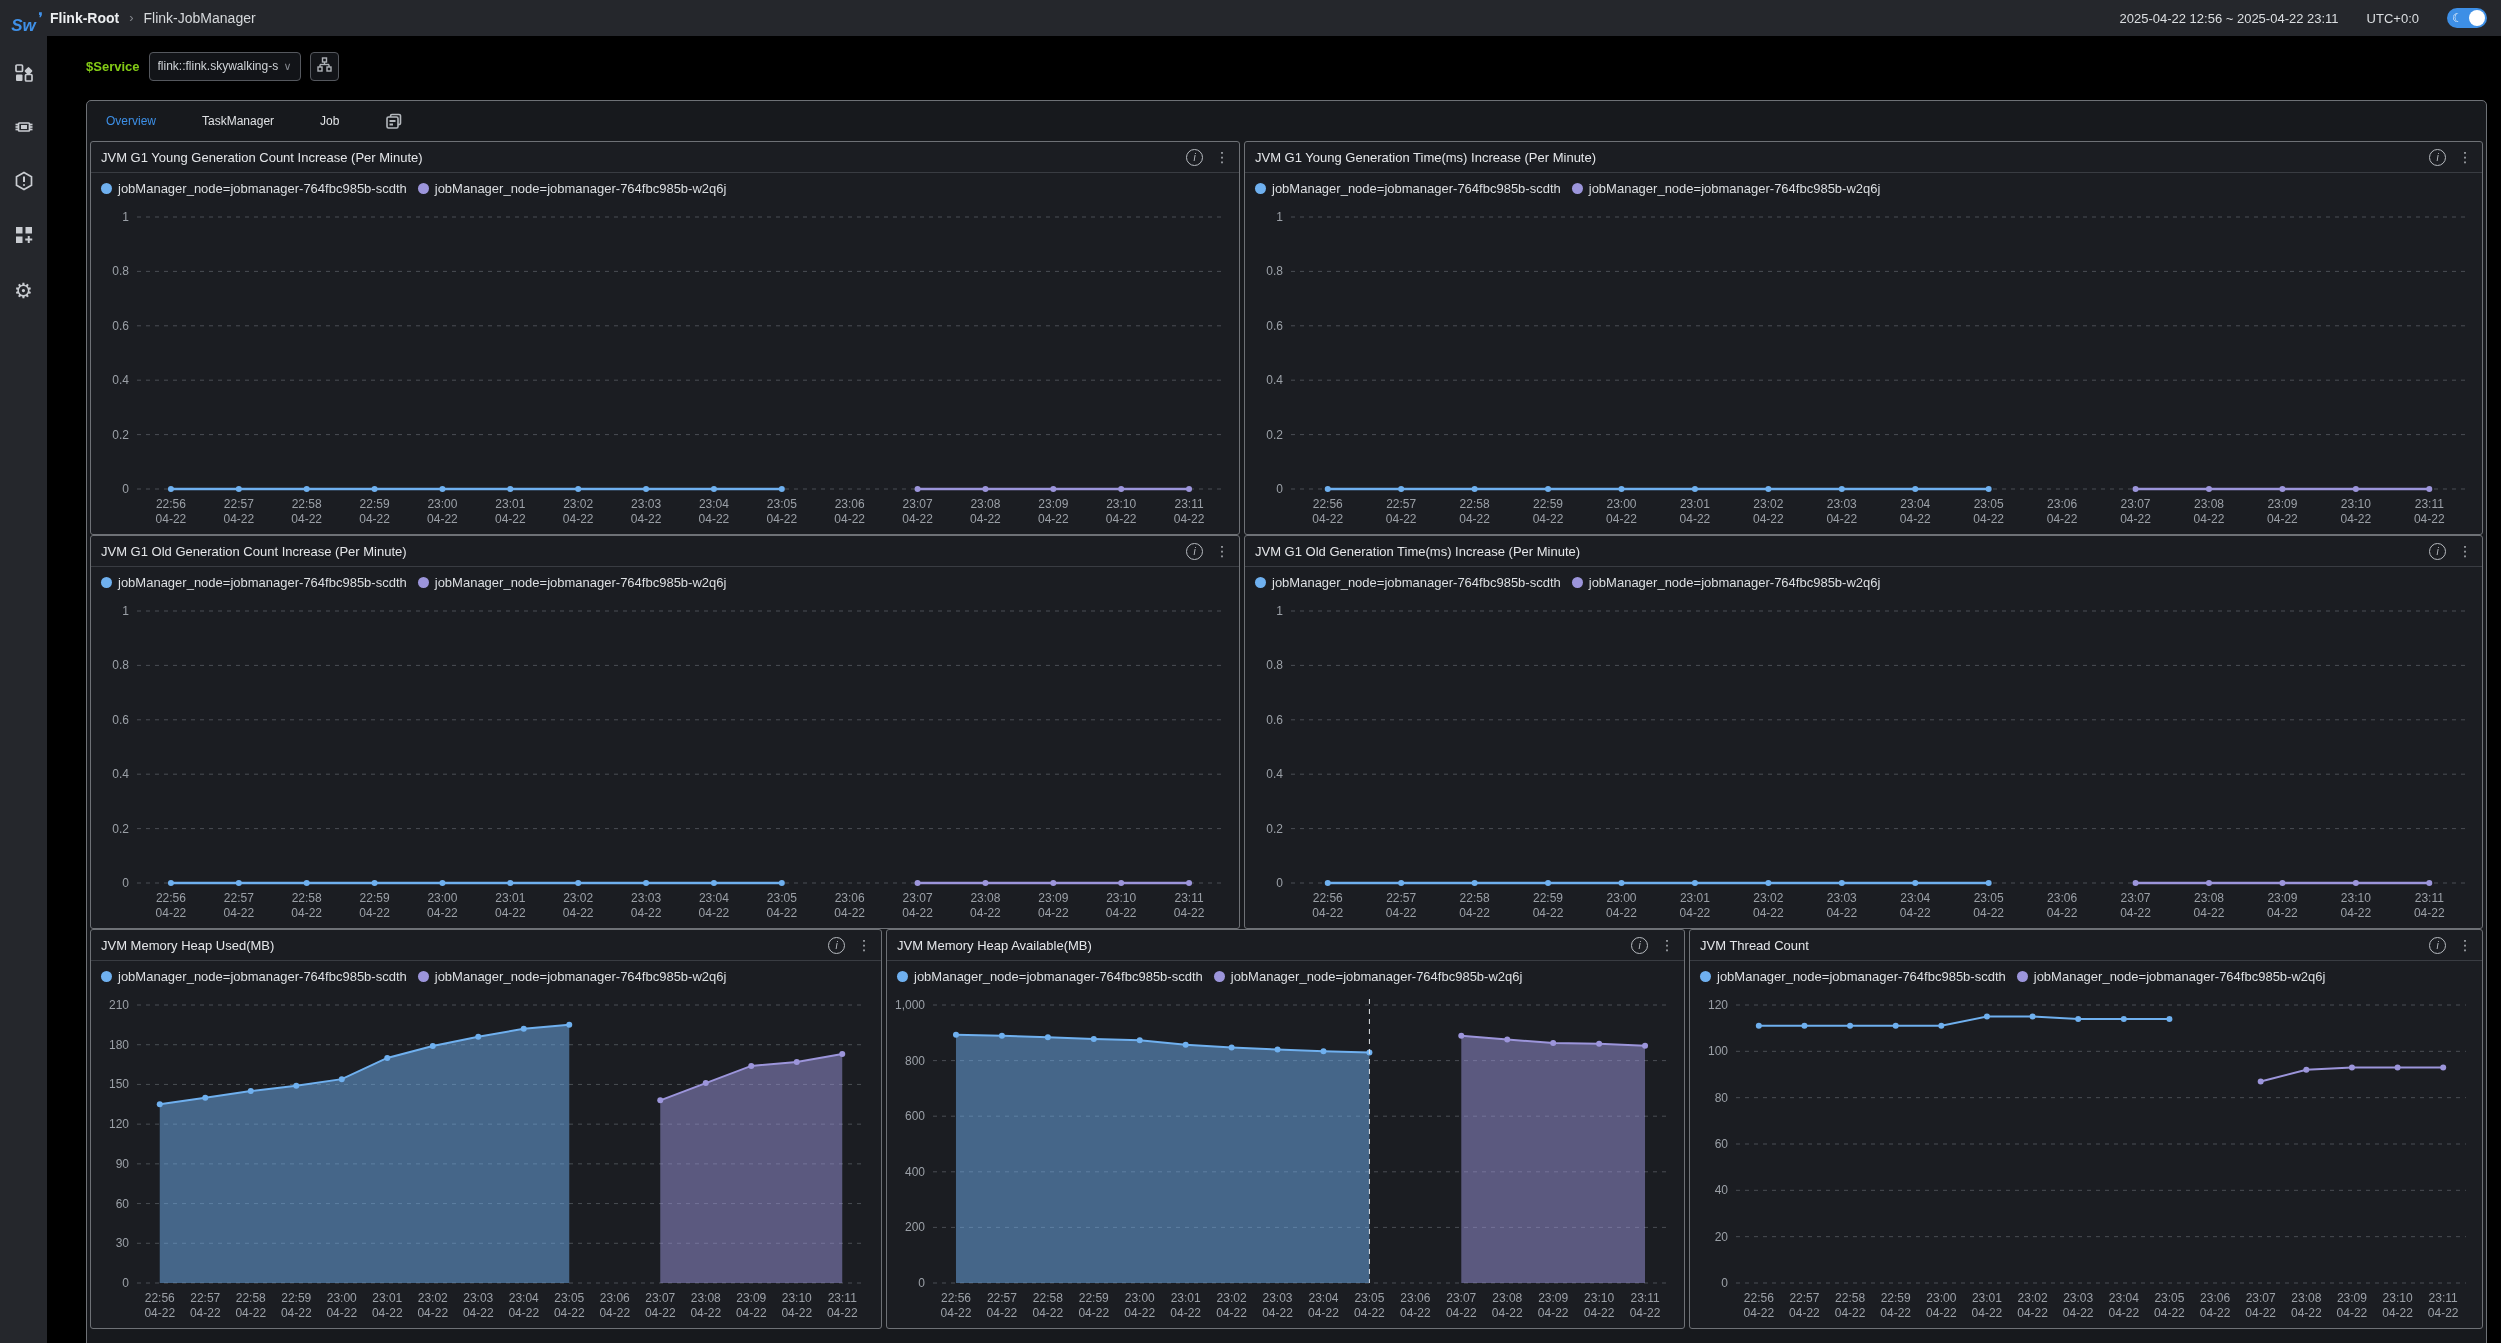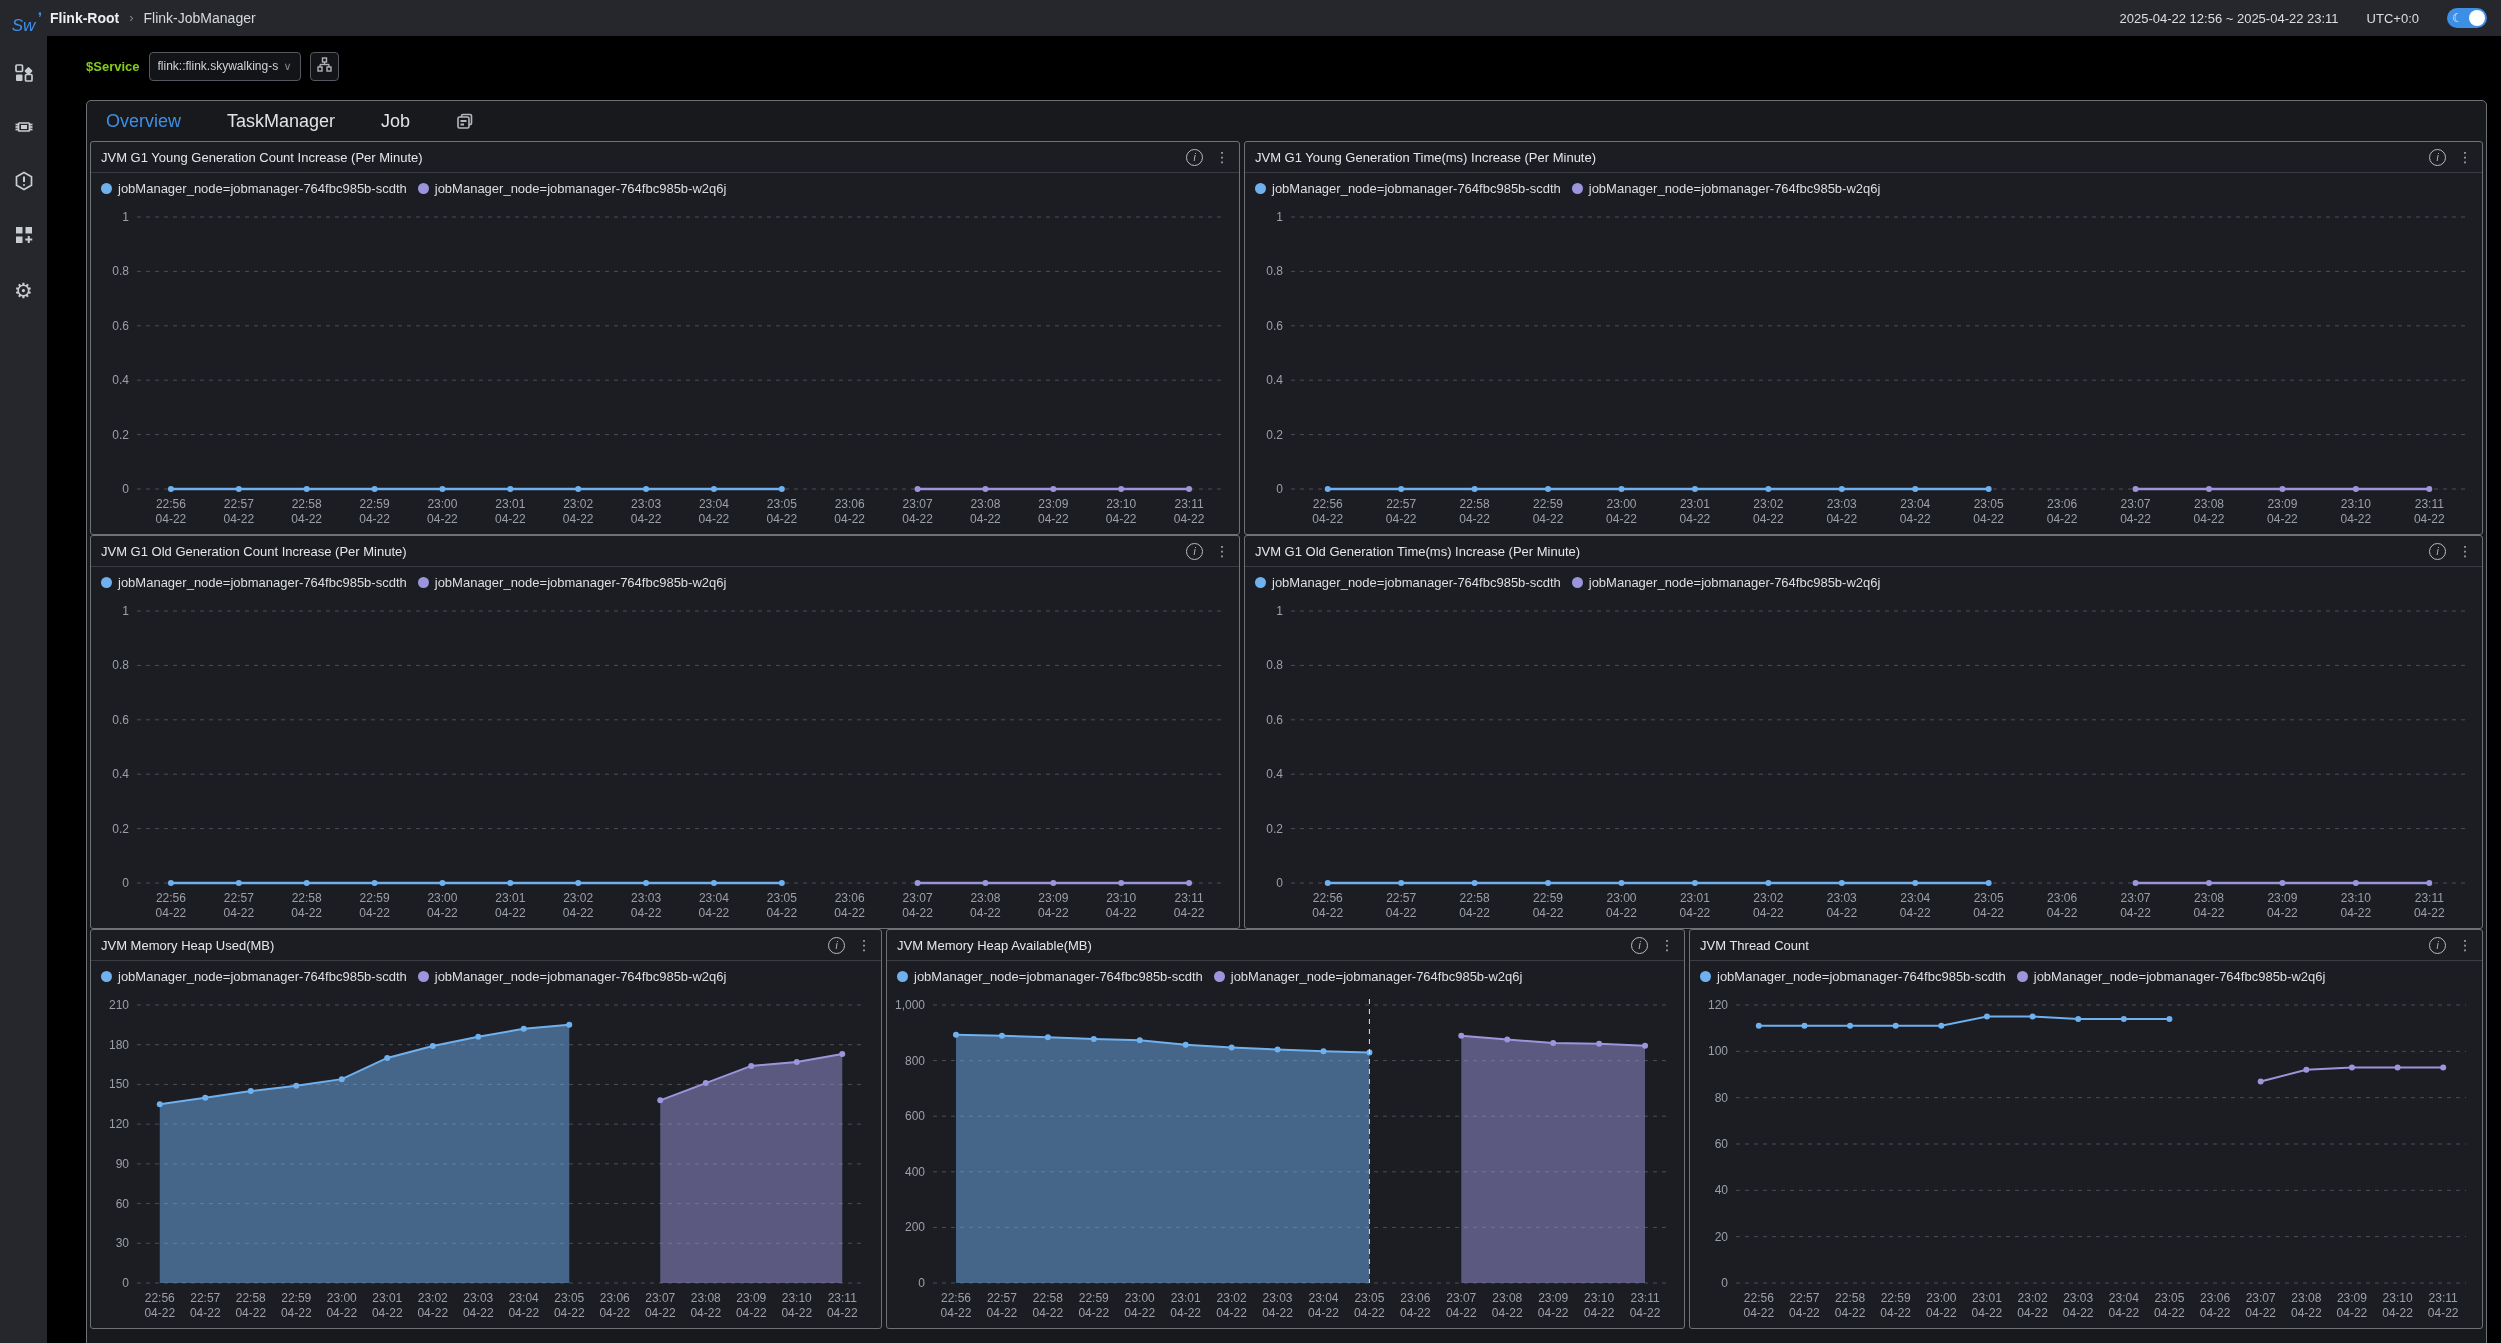--- a/index.html
+++ b/index.html
@@ -5,21 +5,21 @@
   html,body{margin:0;padding:0;}
   body{
     width:2501px;height:1343px;overflow:hidden;position:relative;
     background:#000;font-family:"Liberation Sans",sans-serif;
     -webkit-font-smoothing:antialiased;
   }
   
   .topbar{position:absolute;top:0;left:0;width:2501px;height:36px;background:#25272c;
     display:flex;align-items:center;z-index:5;}
   .logo-zone{width:47px;display:flex;justify-content:center;align-items:center;}
-  .logo{color:#3f90e8;font-weight:400;font-size:17px;font-style:italic;position:relative;margin-top:15px;}
+  .logo{color:#3f90e8;font-weight:700;font-size:17px;font-style:italic;position:relative;margin-top:15px;}
   .logo-hook{position:absolute;top:-6px;right:-7px;font-size:13px;font-style:normal;color:#3f90e8;}
   .breadcrumb{display:flex;align-items:flex-start;gap:10px;margin-left:3px;}
   .crumb-root{color:#eceef0;font-size:14px;font-weight:700;}
   .crumb-sep{color:#84888e;font-size:13px;}
   .crumb-leaf{color:#d6d9dc;font-size:14px;}
   .topbar-right{margin-left:auto;display:flex;align-items:center;gap:28px;padding-right:14px;}
   .time-range{color:#dcdfe2;font-size:13px;}
   .tz{color:#dcdfe2;font-size:13px;}
   .toggle{width:40px;height:20px;border-radius:10px;background:#3d8fe6;position:relative;cursor:pointer;}
   .toggle .moon{position:absolute;left:5px;top:1px;color:#fff;font-size:12px;line-height:18px;}
@@ -38,21 +38,21 @@
     display:flex;align-items:center;justify-content:space-between;padding:0 8px;cursor:pointer;}
   .service-select .sel-text{color:#cfd3d7;font-size:12px;white-space:nowrap;overflow:hidden;}
   .service-select .chev{color:#84888e;font-size:11px;margin-left:4px;}
   .topo-btn{width:27px;height:27px;border:1px solid #55585e;border-radius:4px;background:#121418;
     display:flex;align-items:center;justify-content:center;cursor:pointer;}
   .topo-btn svg{stroke:#aeb2b7;fill:none;stroke-width:1.4;}
   
   .dash{position:absolute;left:86px;top:100px;width:2401px;height:1260px;background:#17191d;
     border:1px solid #6e7176;border-radius:5px;padding:0 3px 3px;box-sizing:border-box;}
   .tabbar{height:40px;display:flex;align-items:center;gap:46px;padding-left:16px;}
-  .tab{font-size:18px;color:#e0e2e5;cursor:pointer;}
+  .tab{font-size:12px;color:#e0e2e5;cursor:pointer;}
   .tab.active{color:#3d8fe6;}
   .copy-btn{display:flex;align-items:center;cursor:pointer;}
   .copy-btn svg{stroke:#b4b8bd;fill:none;stroke-width:1.6;}
   .row{display:flex;gap:4px;}
   .panel{background:#1b1d22;border:1px solid #6e7176;border-radius:3px;box-sizing:border-box;overflow:hidden;}
   .panel-head{height:30px;border-bottom:1px solid #393c42;display:flex;align-items:center;padding:0 10px;}
   .panel-title{color:#e4e6e9;font-size:13px;}
   .panel-actions{margin-left:auto;display:flex;align-items:center;gap:12px;}
   .info-icon{width:15px;height:15px;border:1px solid #b7bbc0;border-radius:50%;color:#b7bbc0;
     font-size:10px;display:flex;align-items:center;justify-content:center;font-style:italic;cursor:pointer;}

